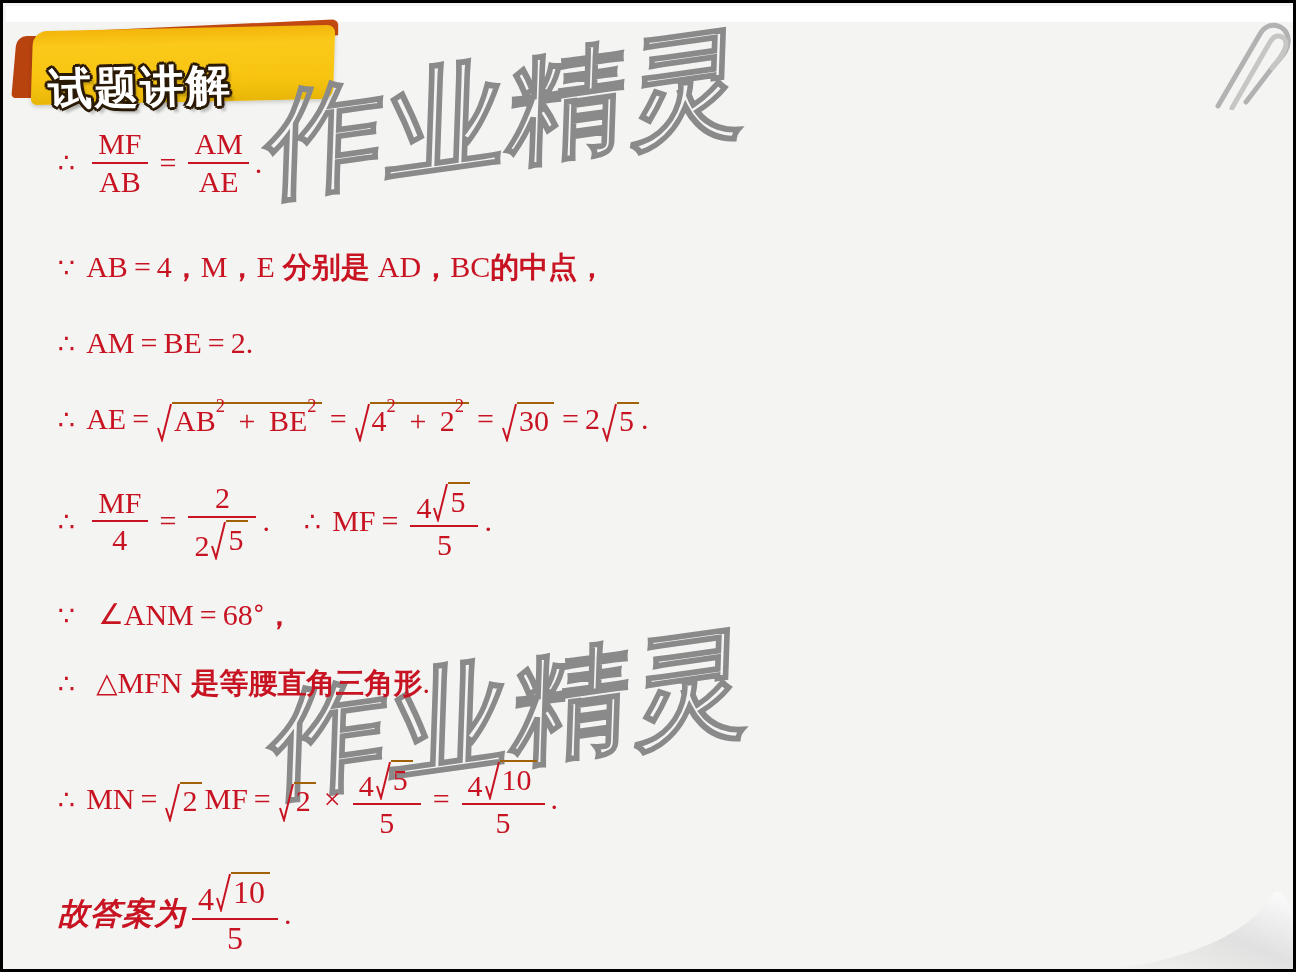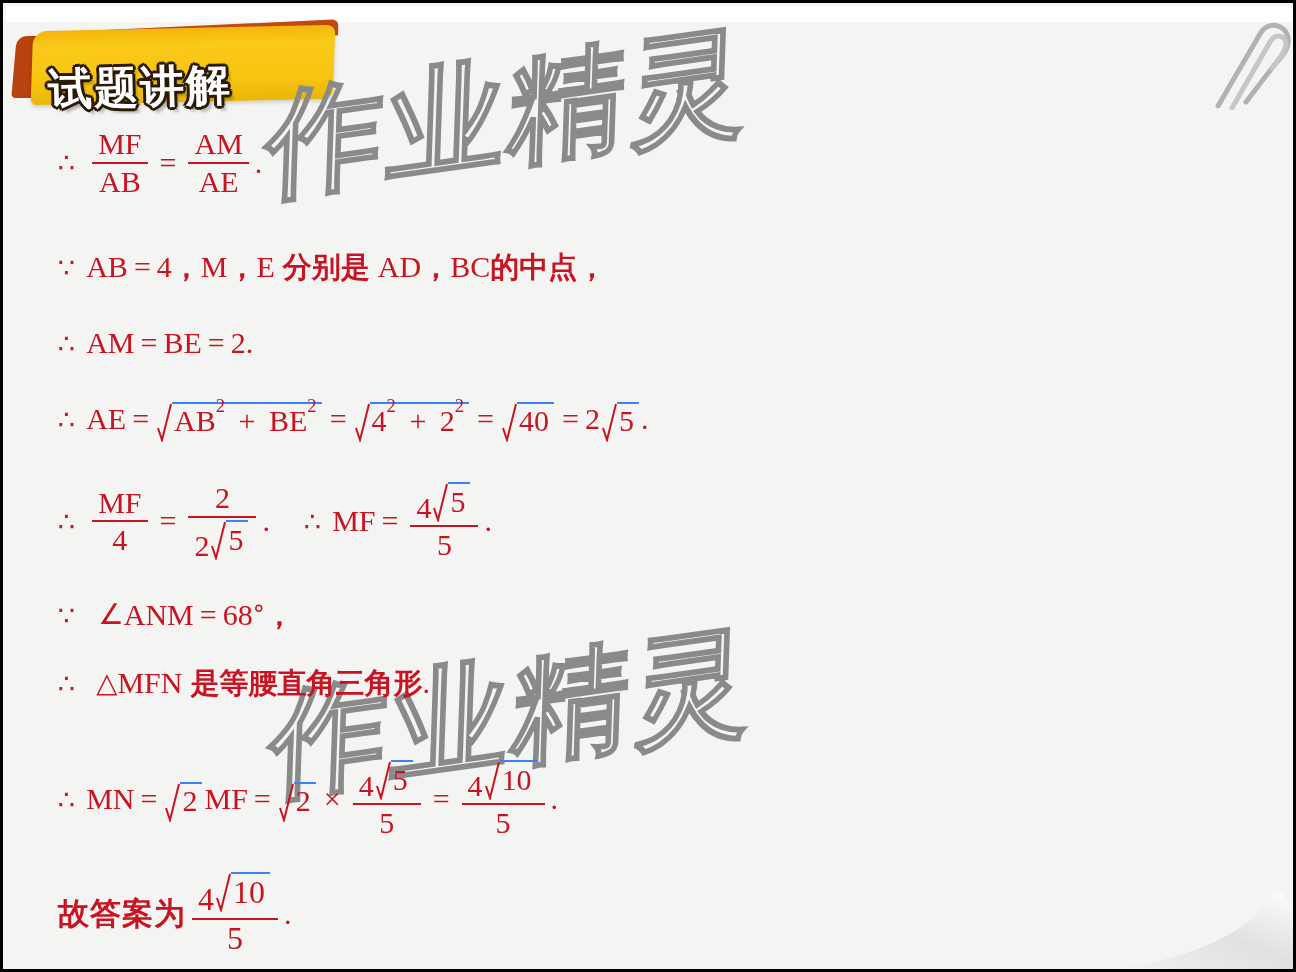--- a/index.html
+++ b/index.html
@@ -166,39 +166,40 @@
     position: relative;
     margin: 0 2px;
   }
   .rad .hook {
     position: relative;
     width: 15px;
     display: inline-block;
   }
   .rad .hook svg { position:absolute; left:0; top:0; }
   .rad .rbody {
-    border-top: 2px solid #3b82f6;
+    border-top: 2px solid #a16207;
     padding: 2px 5px 0 2px;
     display: inline-block;
   }
   .sup {
     font-size: 0.62em;
     vertical-align: super;
     line-height: 0;
     position: relative;
     top: -0.45em;
   }
   .deg { font-family:"DejaVu Sans", sans-serif; font-size: 0.8em; }
   .tri { font-family:"DejaVu Sans", sans-serif; font-size: 0.92em; }
   .ang { font-family:"DejaVu Sans", sans-serif; font-size: 0.95em; }
   .answer-label {
     font-family: "DejaVu Sans", sans-serif;
     font-weight: bold;
     font-size: 31px;
     letter-spacing: 1px;
+    font-style: italic;
   }
 </style>
 </head>
 <body>
 
 <div class="page">
   <div class="sheet">
     <div class="sheet-top-white"></div>
 
     <div class="banner">
@@ -298,21 +299,21 @@
         </span>
 
         <span class="op">=</span>
 
         <span class="rad">
           <span class="hook">
             <svg width="16" height="40" viewBox="0 0 16 40">
                 <path d="M1 26 L5 38 L14 2" fill="none" stroke="#c81422" stroke-width="2"></path>
               </svg>
           </span>
-          <span class="rbody"><span>40</span></span>
+          <span class="rbody"><span>30</span></span>
         </span>
 
         <span class="op">=</span>
         <span>2</span>
         <span class="rad">
           <span class="hook">
             <svg width="16" height="40" viewBox="0 0 16 40">
                 <path d="M1 26 L5 38 L14 2" fill="none" stroke="#c81422" stroke-width="2"></path>
               </svg>
           </span>

